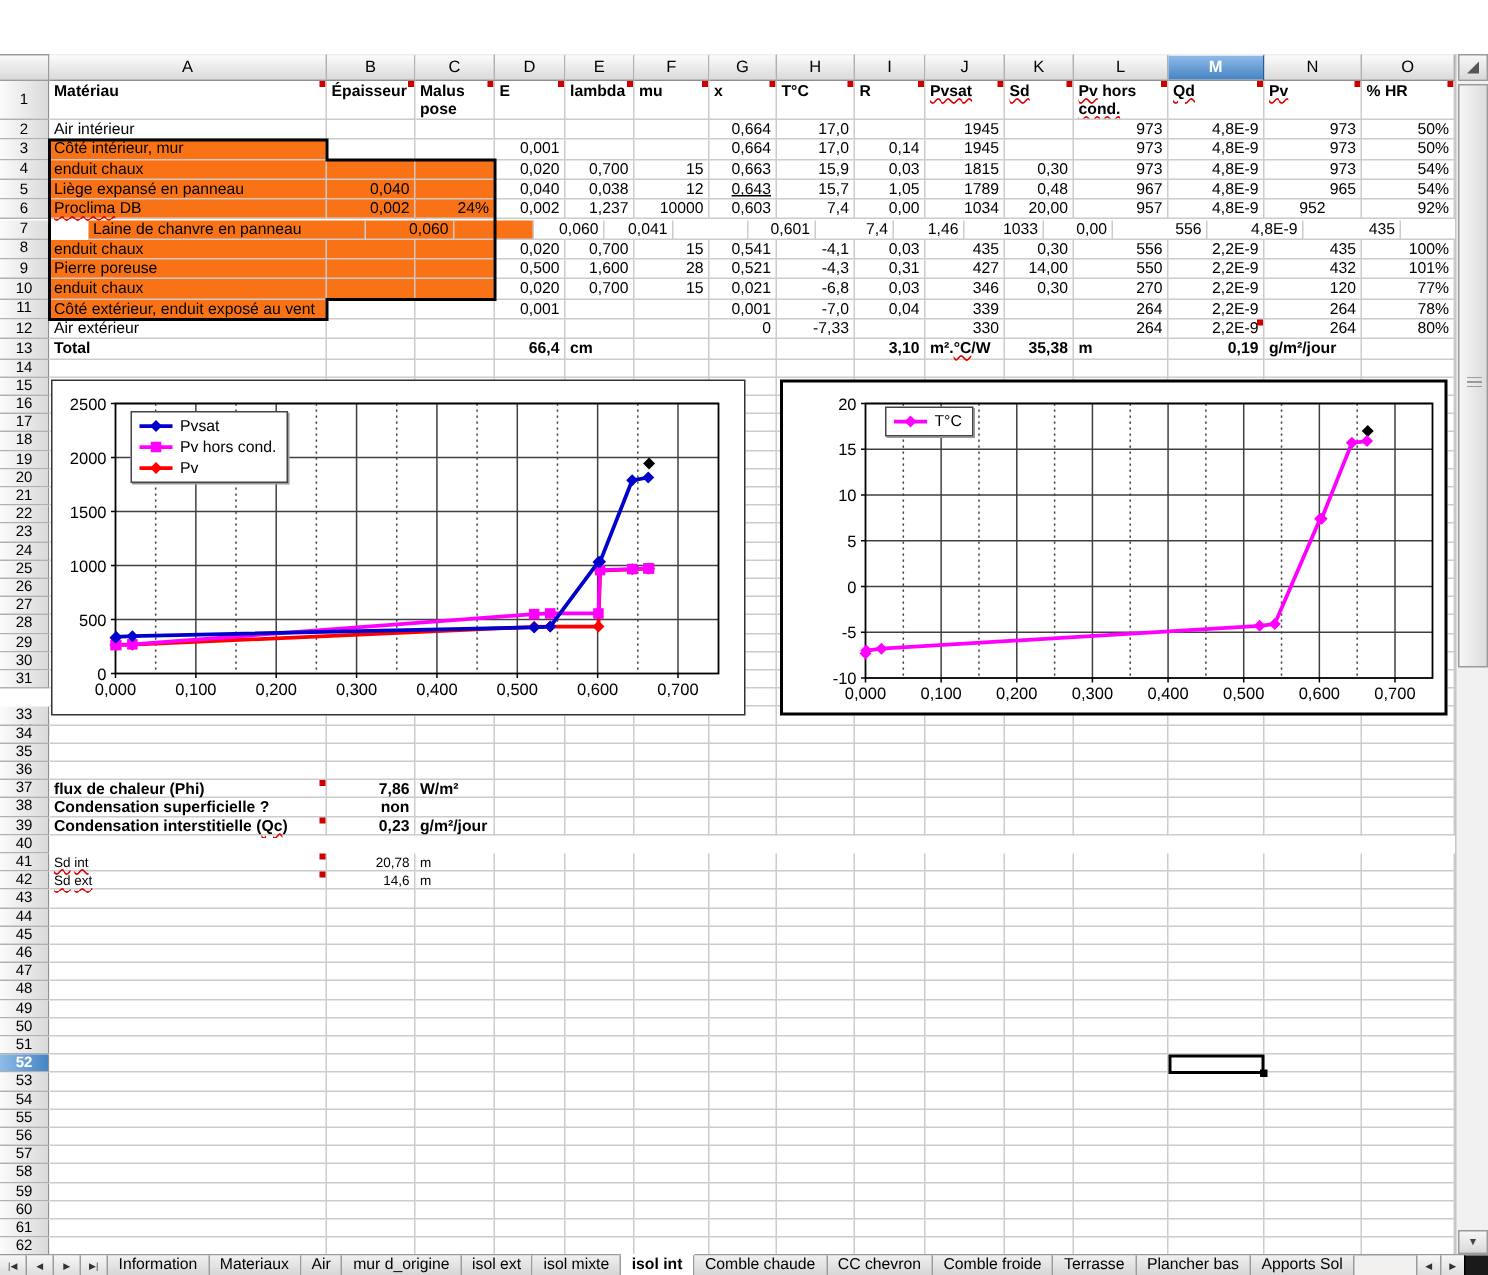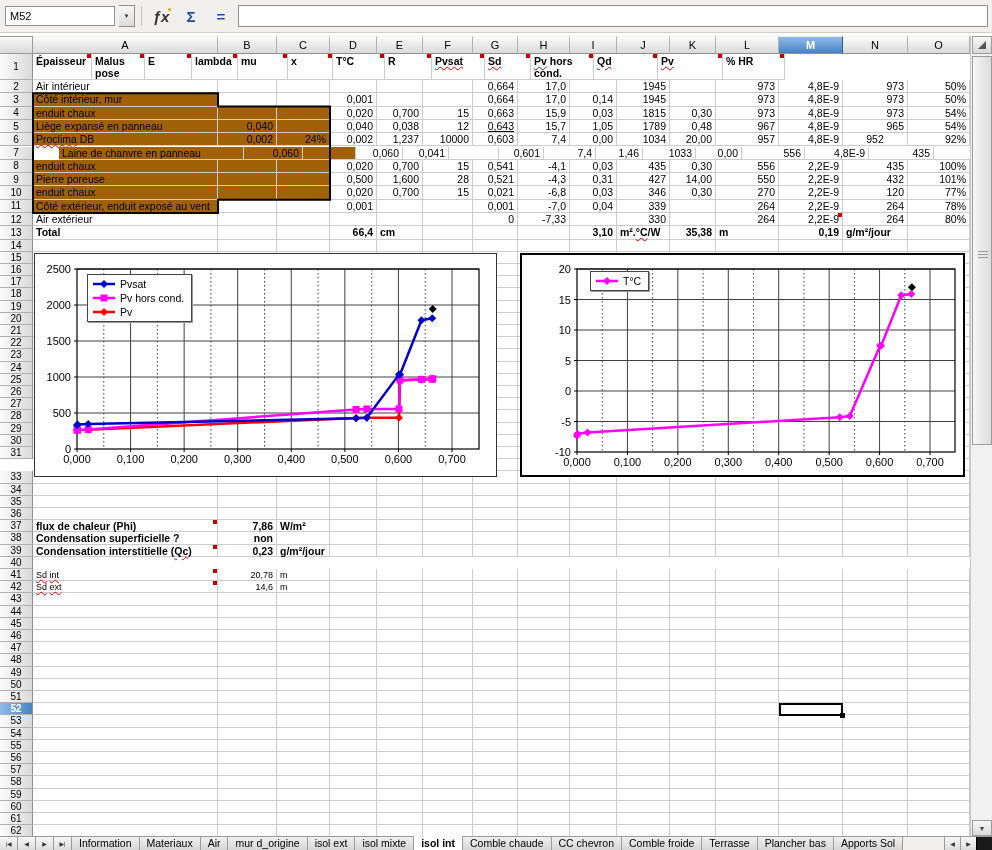--- a/index.html
+++ b/index.html
@@ -31,21 +31,21 @@
        border-right:1px solid #8f8f8f;border-bottom:1px solid #b0b0b0;font-size:10px;
        display:flex;align-items:center;justify-content:center;box-sizing:border-box}
   .row-hdr.sel{background:linear-gradient(90deg,#8fbbe9,#4784c4);color:#fff;font-weight:bold}
   
   #grid{position:absolute;left:33px;top:54px;width:937px;height:782px;overflow:hidden;background:#fff}
   .grow{position:absolute;left:0;display:flex;width:937px}
   .cell{box-sizing:border-box;border-right:1px solid #ccc;border-bottom:1px solid #ccc;
        padding:0 3px;font-size:10.5px;white-space:nowrap;overflow:visible;position:relative}
   .al-r{text-align:right}
   .bold{font-weight:bold}
-  .yellow{background:#a16207}
+  .yellow{background:#f97316}
   .small{font-size:9px}
   .marker::after{content:"";position:absolute;top:0;right:0;width:4px;height:4px;background:#cc0000}
   .hdrrow .cell{white-space:normal;overflow:hidden;overflow-wrap:anywhere;line-height:12px;padding-top:1px}
   .sp{text-decoration:underline;text-decoration-style:wavy;text-decoration-color:#dd0000;text-decoration-thickness:1px;text-underline-offset:1px}
   
   #overlay{position:absolute;left:0;top:0;width:992px;height:850px;pointer-events:none;z-index:6}
   .chart{position:absolute;background:#fff;z-index:5;box-sizing:border-box}
   .legend{position:absolute;background:#fff;border:1px solid #444;box-shadow:1px 1px 0 #999;padding:2px 7px 2px 4px;z-index:6}
   .legend-entry{display:flex;align-items:center;height:14px;font-size:10.5px;gap:4px}
   .sel-box{position:absolute;border:2px solid #000;z-index:7;box-sizing:border-box}
@@ -70,29 +70,20 @@
   .tab-right{margin-left:auto;display:flex;align-items:stretch}
   .tr-btn{width:15px;border-left:1px solid #9b9b9b;background:linear-gradient(#f7f7f7,#ddd);
        display:flex;align-items:center;justify-content:center;font-size:6px;color:#333}
   .hsb-thumb{width:15px;background:#1a1a1a;border-left:1px solid #000}
 </style>
 </head>
 <body>
 
 <div class="app">
 
-  <div class="formula-bar">
-    <input class="name-box" readonly="" value="M52" style="">
-    <div class="name-dd">▼</div>
-    <div class="fb-sep"></div>
-    <div class="fb-icon fx">ƒx</div>
-    <div class="fb-icon">Σ</div>
-    <div class="fb-icon">=</div>
-    <input class="fb-input" value="" style="">
-  </div>
 
   <div class="col-hdr-row">
     <div class="corner"></div>
     <div id="colhdrs" style="display:flex">
         <div class="col-hdr" style="width: 185px;">A</div>
         <div class="col-hdr" style="width: 59px;">B</div>
         <div class="col-hdr" style="width: 53px;">C</div>
         <div class="col-hdr" style="width: 47px;">D</div>
         <div class="col-hdr" style="width: 46px;">E</div>
         <div class="col-hdr" style="width: 50px;">F</div>
@@ -168,20 +159,21 @@
       <div class="row-hdr" style="top: 710.2px; height: 12.2px;">57</div>
       <div class="row-hdr" style="top: 722.4px; height: 12.2px;">58</div>
       <div class="row-hdr" style="top: 734.6px; height: 12.2px;">59</div>
       <div class="row-hdr" style="top: 746.8px; height: 12.2px;">60</div>
       <div class="row-hdr" style="top: 759px; height: 12.2px;">61</div>
       <div class="row-hdr" style="top: 771.2px; height: 12.2px;">62</div>
     </div>
 
   <div id="grid">
       <div class="grow hdrrow" style="top: 0px; height: 26px;">
+        <div class="cell bold marker" style="width: 185px; line-height: 12px;">Matériau</div>
         <div class="cell bold marker" style="width: 59px; line-height: 12px;">Épaisseur</div>
         <div class="cell bold marker" style="width: 53px; line-height: 12px;">Malus pose</div>
         <div class="cell bold marker" style="width: 47px; line-height: 12px;">E</div>
         <div class="cell bold marker" style="width: 46px; line-height: 12px;">lambda</div>
         <div class="cell bold marker" style="width: 50px; line-height: 12px;">mu</div>
         <div class="cell bold marker" style="width: 45px; line-height: 12px;">x</div>
         <div class="cell bold marker" style="width: 52px; line-height: 12px;">T°C</div>
         <div class="cell bold marker" style="width: 47px; line-height: 12px;">R</div>
         <div class="cell bold marker" style="width: 53px; line-height: 12px;"><span class="sp">Pvsat</span></div>
         <div class="cell bold marker" style="width: 46px; line-height: 12px;"><span class="sp">Sd</span></div>

